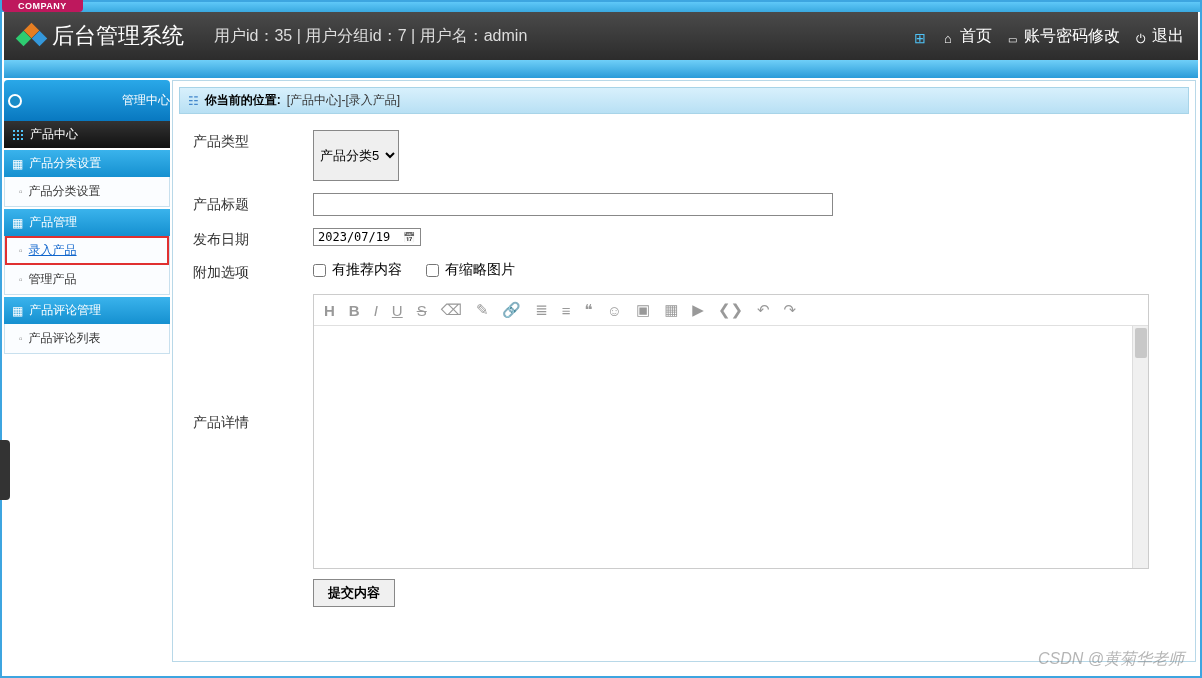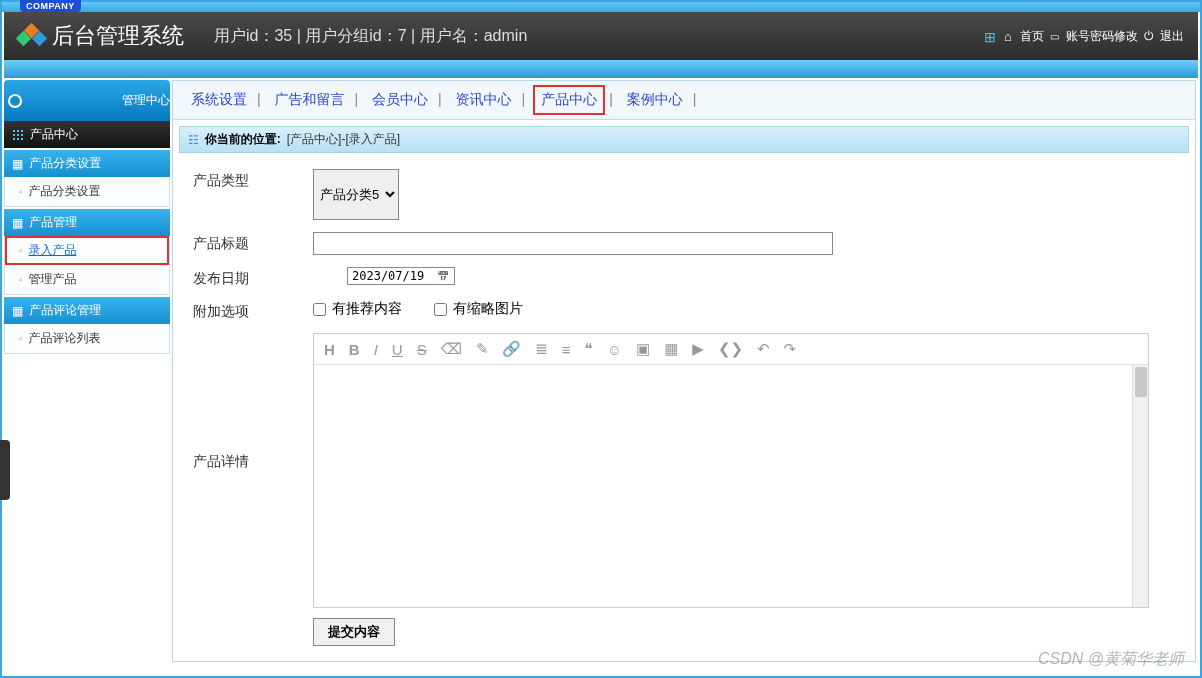--- a/index.html
+++ b/index.html
@@ -1,32 +1,32 @@
 <!DOCTYPE html>
 <html><head>
 <meta charset="utf-8">
 <style>
 * { box-sizing: border-box; margin: 0; padding: 0; }
 body { font-family: "Microsoft YaHei", SimSun, Arial, sans-serif; font-size: 12px; background: #e8f4fb; width: 1202px; height: 678px; overflow: hidden; position: relative; }
 
 .outer-frame { border: 2px solid #3da5e0; width: 1202px; height: 678px; background: #fff; }
 
-.company-tag { position: absolute; top: 0; left: 20px; background: #1d4ed8; color: #fff; font-size: 9px; font-weight: bold; padding: 1px 6px; letter-spacing: 0.5px; border-radius: 0 0 4px 4px; font-family: Arial; }
+.company-tag { position: absolute; top: 0; left: 2px; background: #be185d; color: #fff; font-size: 9px; font-weight: bold; padding: 1px 16px; letter-spacing: 0.5px; border-radius: 0 0 4px 4px; font-family: Arial; }
 
 .top-grad { height: 10px; background: linear-gradient(#5fc8f8, #3aa9e0); }
 
 .header-bar { height: 48px; background: linear-gradient(#4a4a4a, #2c2c2c); display: flex; align-items: center; padding: 0 14px; color: #fff; margin: 0 2px; }
 .logo-cubes { width: 26px; height: 26px; margin-right: 8px; position: relative; }
 .cube { position: absolute; width: 11px; height: 11px; transform: rotate(45deg); }
 .cube.c1 { background: #e67e22; top: 2px; left: 8px; }
 .cube.c2 { background: #2ecc71; top: 10px; left: 0; }
 .cube.c3 { background: #3498db; top: 10px; left: 16px; }
 .sys-title { font-size: 22px; font-weight: normal; margin-right: 30px; }
 .user-info { font-size: 16px; color: #ddd; flex: 1; }
-.header-links { display: flex; gap: 6px; align-items: center; font-size: 12px; }
+.header-links { display: flex; gap: 16px; align-items: center; font-size: 16px; }
 .header-links a { color: #fff; text-decoration: none; display: flex; align-items: center; gap: 2px; }
 .hicon { width: 14px; height: 14px; display: inline-block; }
 .grid-icon::before { content: "⊞"; color: #4fc3f7; font-size: 14px; }
 .home-ico::before { content: "⌂"; font-size: 13px; }
 .key-ico::before { content: "▭"; font-size: 10px; }
 .power-ico::before { content: "⏻"; font-size: 12px; }
 
 .grad-bar { height: 18px; background: linear-gradient(#6fcff8, #2a9bd8); margin: 0 2px; }
 
 .main-wrap { display: flex; height: 586px; padding: 2px 4px 2px 2px; gap: 2px; }
@@ -55,23 +55,23 @@
 .bc-icon::before { content: "☷"; color: #4488cc; }
 .bc-label { font-weight: bold; }
 .bc-path { color: #333; }
 
 .form-area { padding: 10px 20px; }
 .form-row { display: flex; align-items: flex-start; padding: 6px 0; font-size: 14px; }
 .form-label { width: 120px; color: #333; padding-top: 3px; }
 .form-field { flex: 1; }
 .sel { font-size: 13px; padding: 16px 2px; border: 1px solid #888; background: #efefef; }
 .txt-input { width: 520px; padding: 3px 6px; border: 1px solid #888; font-size: 13px; }
-.date-input { width: 108px; padding: 1px 4px; border: 1px solid #888; font-size: 12px; font-family: monospace; display: inline-flex; align-items: center; gap: 4px; margin-left: 34px; }
+.date-input { width: 108px; padding: 1px 4px; border: 1px solid #888; font-size: 12px; font-family: monospace; display: inline-flex; align-items: center; gap: 4px; }
 .date-input::after { content: "📅"; font-size: 10px; filter: grayscale(1); margin-left: auto; }
-.chk-group { display: flex; gap: 32px; align-items: center; font-size: 14px; }
+.chk-group { display: flex; gap: 24px; align-items: center; font-size: 14px; }
 .chk-group label { display: flex; align-items: center; gap: 6px; }
 .editor-box { border: 1px solid #ccc; width: 836px; }
 .editor-toolbar { background: #fff; border-bottom: 1px solid #e0e0e0; padding: 6px 10px; display: flex; gap: 14px; align-items: center; color: #999; font-size: 15px; }
 .editor-toolbar span { cursor: pointer; font-family: Arial; }
 .editor-body { height: 242px; background: #fff; position: relative; }
 .editor-scroll { position: absolute; right: 0; top: 0; width: 16px; height: 100%; background: #f0f0f0; border-left: 1px solid #ddd; }
 .editor-scroll::before { content: ""; position: absolute; top: 2px; left: 2px; width: 12px; height: 30px; background: #c8c8c8; border-radius: 2px; }
 .submit-btn { margin-top: 10px; padding: 4px 14px; border: 1px solid #888; background: #f0f0f0; font-size: 13px; cursor: pointer; font-family: inherit; font-weight: bold; }
 
 .collapse-handle { position: absolute; left: 0; top: 440px; width: 10px; height: 60px; background: #333; border-radius: 0 4px 4px 0; }
@@ -151,28 +151,20 @@
         <span>产品评论管理</span>
       </div>
       <div class="side-items">
         <div class="side-item">
             <a>产品评论列表</a>
           </div>
       </div>
     </div>
 
     <div class="content">
-      <div class="top-nav">
-        <a href="#">系统设置</a><span class="nav-sep">|</span>
-        <a href="#">广告和留言</a><span class="nav-sep">|</span>
-        <a href="#">会员中心</a><span class="nav-sep">|</span>
-        <a href="#">资讯中心</a><span class="nav-sep">|</span>
-        <span class="nav-highlight"><a href="#">产品中心</a></span><span class="nav-sep">|</span>
-        <a href="#">案例中心</a><span class="nav-sep">|</span>
-      </div>
 
       <div class="breadcrumb">
         <span class="bc-icon"></span>
         <span class="bc-label">你当前的位置:</span>
         <span class="bc-path">[产品中心]-[录入产品]</span>
       </div>
 
       <div class="form-area">
         <div class="form-row">
           <div class="form-label">产品类型</div>

